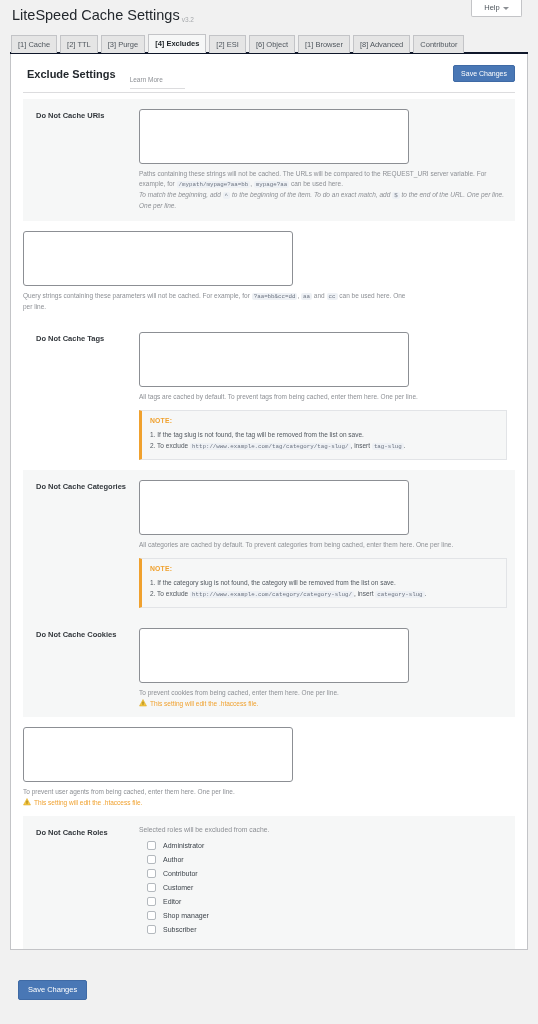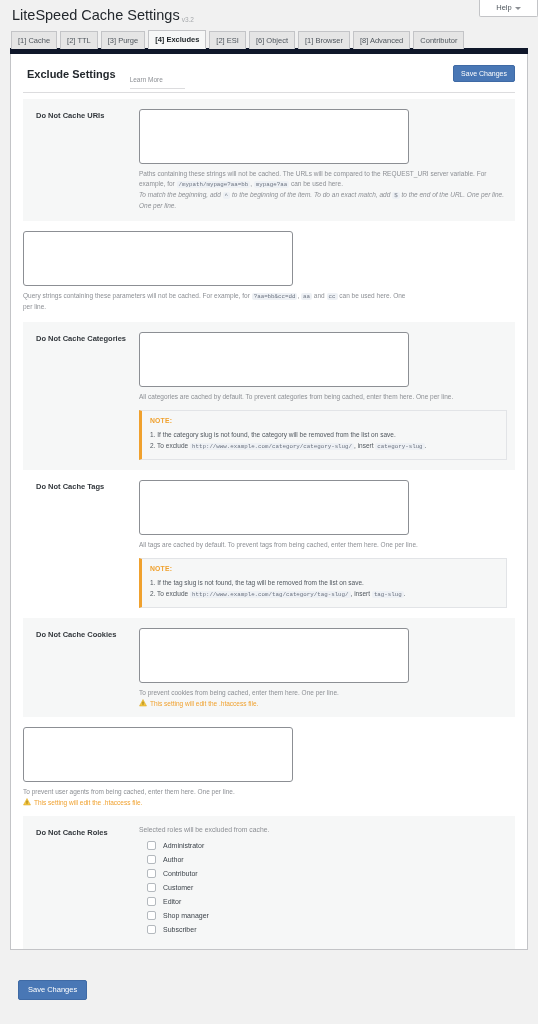--- a/index.html
+++ b/index.html
@@ -13,22 +13,22 @@
   }
   #page {
     position: relative;
     width: 538px; height: 1024px;
     background: #f1f1f1;
   }
 
   
   .help-wrap {
     position: absolute;
-    top: 0; right: 0;
-    width: 59px; height: 17px;
+    top: 0; right: 16px;
+    width: 51px; height: 17px;
     background: #fff;
     border: 1px solid #c3c4c7;
     border-top: none;
     border-radius: 0 0 2px 2px;
     display: flex; align-items: center; justify-content: center;
     gap: 3px;
     cursor: pointer;
   }
   .help-wrap .lbl { font-size: 7.5px; color: #50575e; line-height: 1; }
   .help-caret {
@@ -56,21 +56,21 @@
   }
 
   
   .tabs {
     position: absolute;
     left: 10px; top: 34px;
     height: 20px;
     display: flex;
     align-items: flex-end;
     gap: 3px;
-    border-bottom: 6px solid #0f172a;
+    border-bottom: 2px solid #0f172a;
     width: 518px;
     padding-left: 1px;
   }
   .tab {
     font-size: 7.5px;
     line-height: 1;
     padding: 5px 6px 5px 6px;
     background: #e5e5e5;
     border: 1px solid #c3c4c7;
     border-bottom: none;
@@ -330,54 +330,54 @@
             <span>Query strings containing these parameters will not be cached. For example, for</span>
             <code class="c">?aa=bb&amp;cc=dd</code><span>,</span>
             <code class="c">aa</code>
             <span>and</span>
             <code class="c">cc</code>
             <span>can be used here. One per line.</span>
           </div>
         </div>
       </div>
 
+      <div class="row">
+        <div class="row-label">Do Not Cache Tags</div>
+        <div class="row-body">
+          <textarea class="ta" style=""></textarea>
+          <div class="desc">All tags are cached by default. To prevent tags from being cached, enter them here. One per line.</div>
+          <div class="note">
+            <div class="note-title">NOTE:</div>
+            <div class="note-line">1. If the tag slug is not found, the tag will be removed from the list on save.</div>
+            <div class="note-line">
+              <span>2. To exclude</span>
+              <code class="c">http://www.example.com/tag/category/tag-slug/</code><span>, insert</span>
+              <code class="c">tag-slug</code><span>.</span>
+            </div>
+          </div>
+        </div>
+      </div>
+
       <div class="row alt">
         <div class="row-label">Do Not Cache Categories</div>
         <div class="row-body">
           <textarea class="ta" style=""></textarea>
           <div class="desc">All categories are cached by default. To prevent categories from being cached, enter them here. One per line.</div>
           <div class="note">
             <div class="note-title">NOTE:</div>
             <div class="note-line">1. If the category slug is not found, the category will be removed from the list on save.</div>
             <div class="note-line">
               <span>2. To exclude</span>
               <code class="c">http://www.example.com/category/category-slug/</code><span>, insert</span>
               <code class="c">category-slug</code><span>.</span>
             </div>
           </div>
         </div>
       </div>
 
-      <div class="row">
-        <div class="row-label">Do Not Cache Tags</div>
-        <div class="row-body">
-          <textarea class="ta" style=""></textarea>
-          <div class="desc">All tags are cached by default. To prevent tags from being cached, enter them here. One per line.</div>
-          <div class="note">
-            <div class="note-title">NOTE:</div>
-            <div class="note-line">1. If the tag slug is not found, the tag will be removed from the list on save.</div>
-            <div class="note-line">
-              <span>2. To exclude</span>
-              <code class="c">http://www.example.com/tag/category/tag-slug/</code><span>, insert</span>
-              <code class="c">tag-slug</code><span>.</span>
-            </div>
-          </div>
-        </div>
-      </div>
-
       <div class="row alt">
         <div class="row-label">Do Not Cache Cookies</div>
         <div class="row-body">
           <textarea class="ta" style=""></textarea>
           <div class="desc">To prevent cookies from being cached, enter them here. One per line.</div>
           <div class="warn">
             <svg class="warn-ico" width="8" height="8" viewBox="0 0 16 16">
               <path d="M8 1 L15 14 L1 14 Z" fill="#f5c842" stroke="#d9a21b" stroke-width="1"></path>
               <rect x="7.2" y="5.5" width="1.6" height="4.2" fill="#7a5c00"></rect>
               <rect x="7.2" y="10.5" width="1.6" height="1.6" fill="#7a5c00"></rect>

